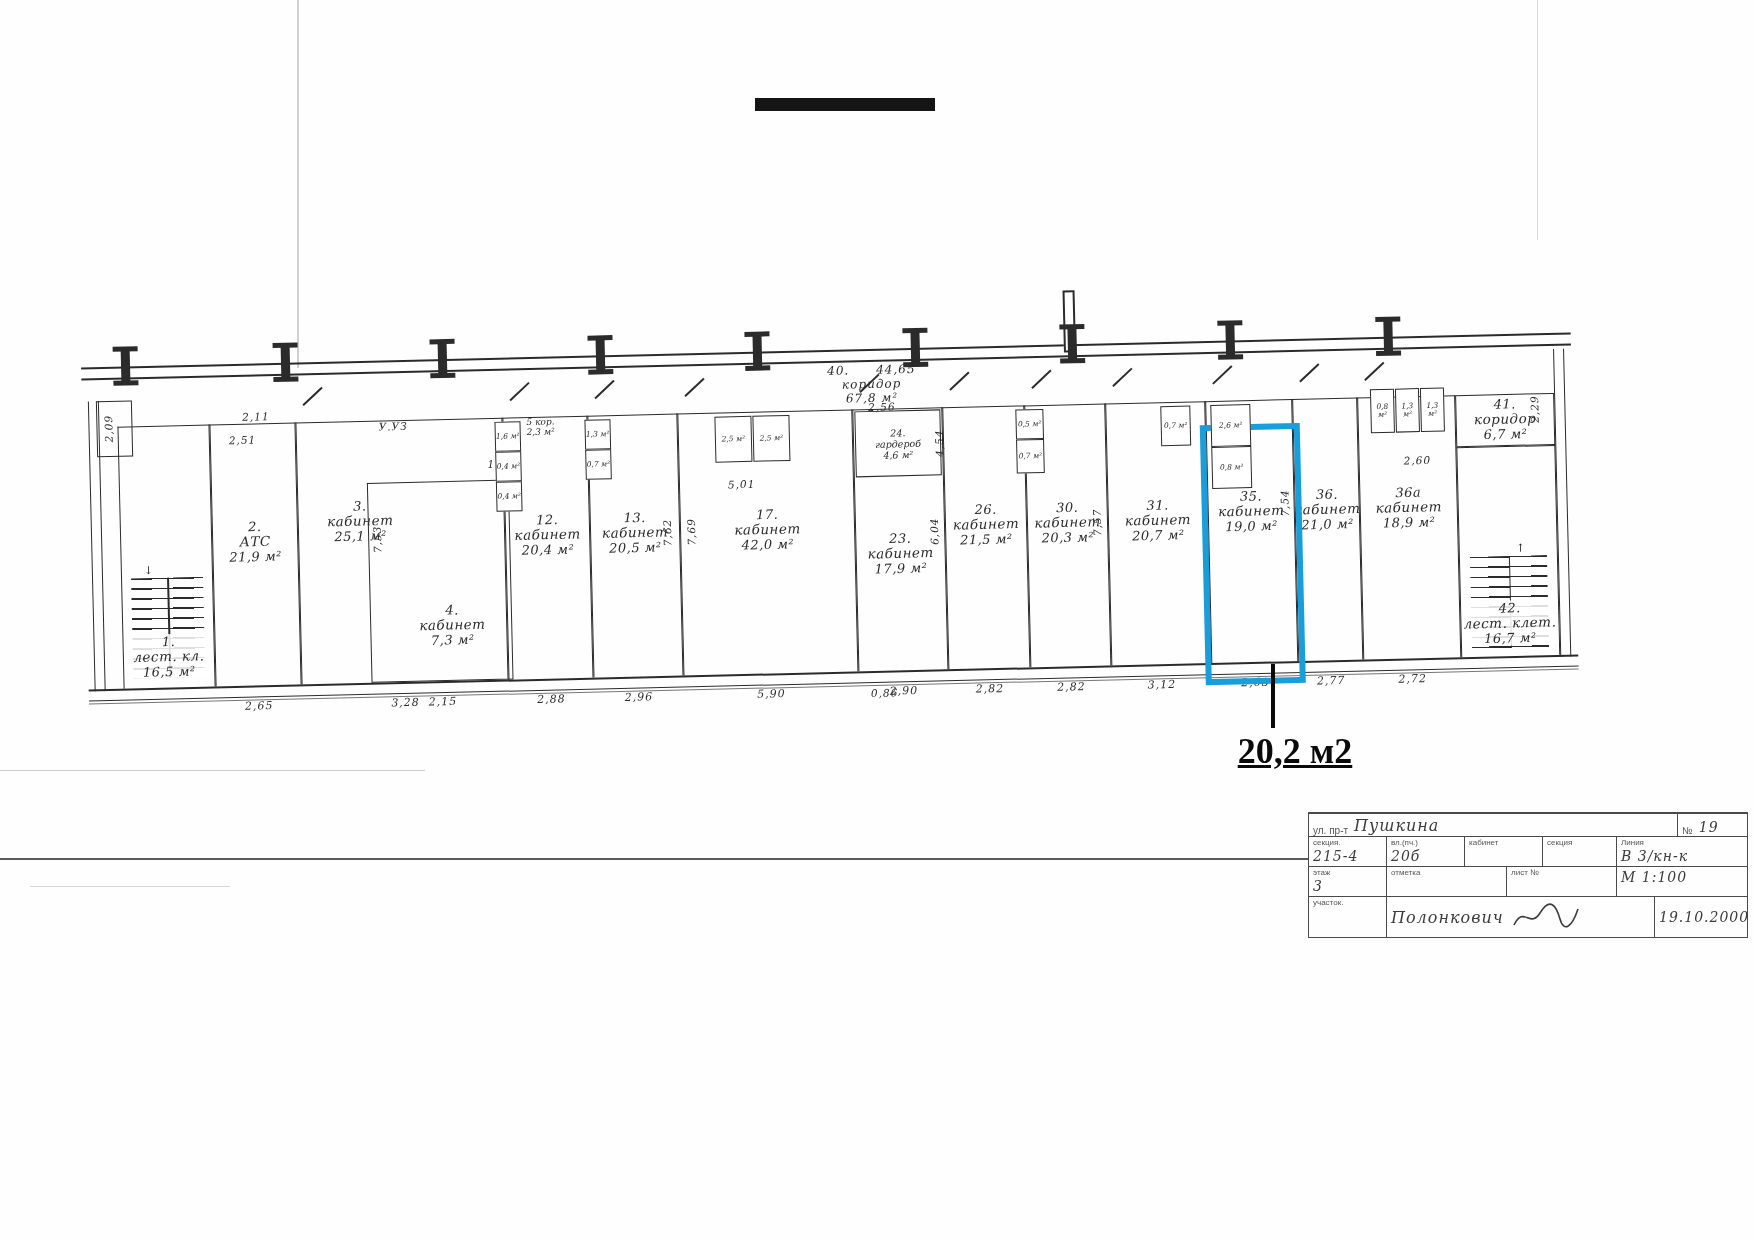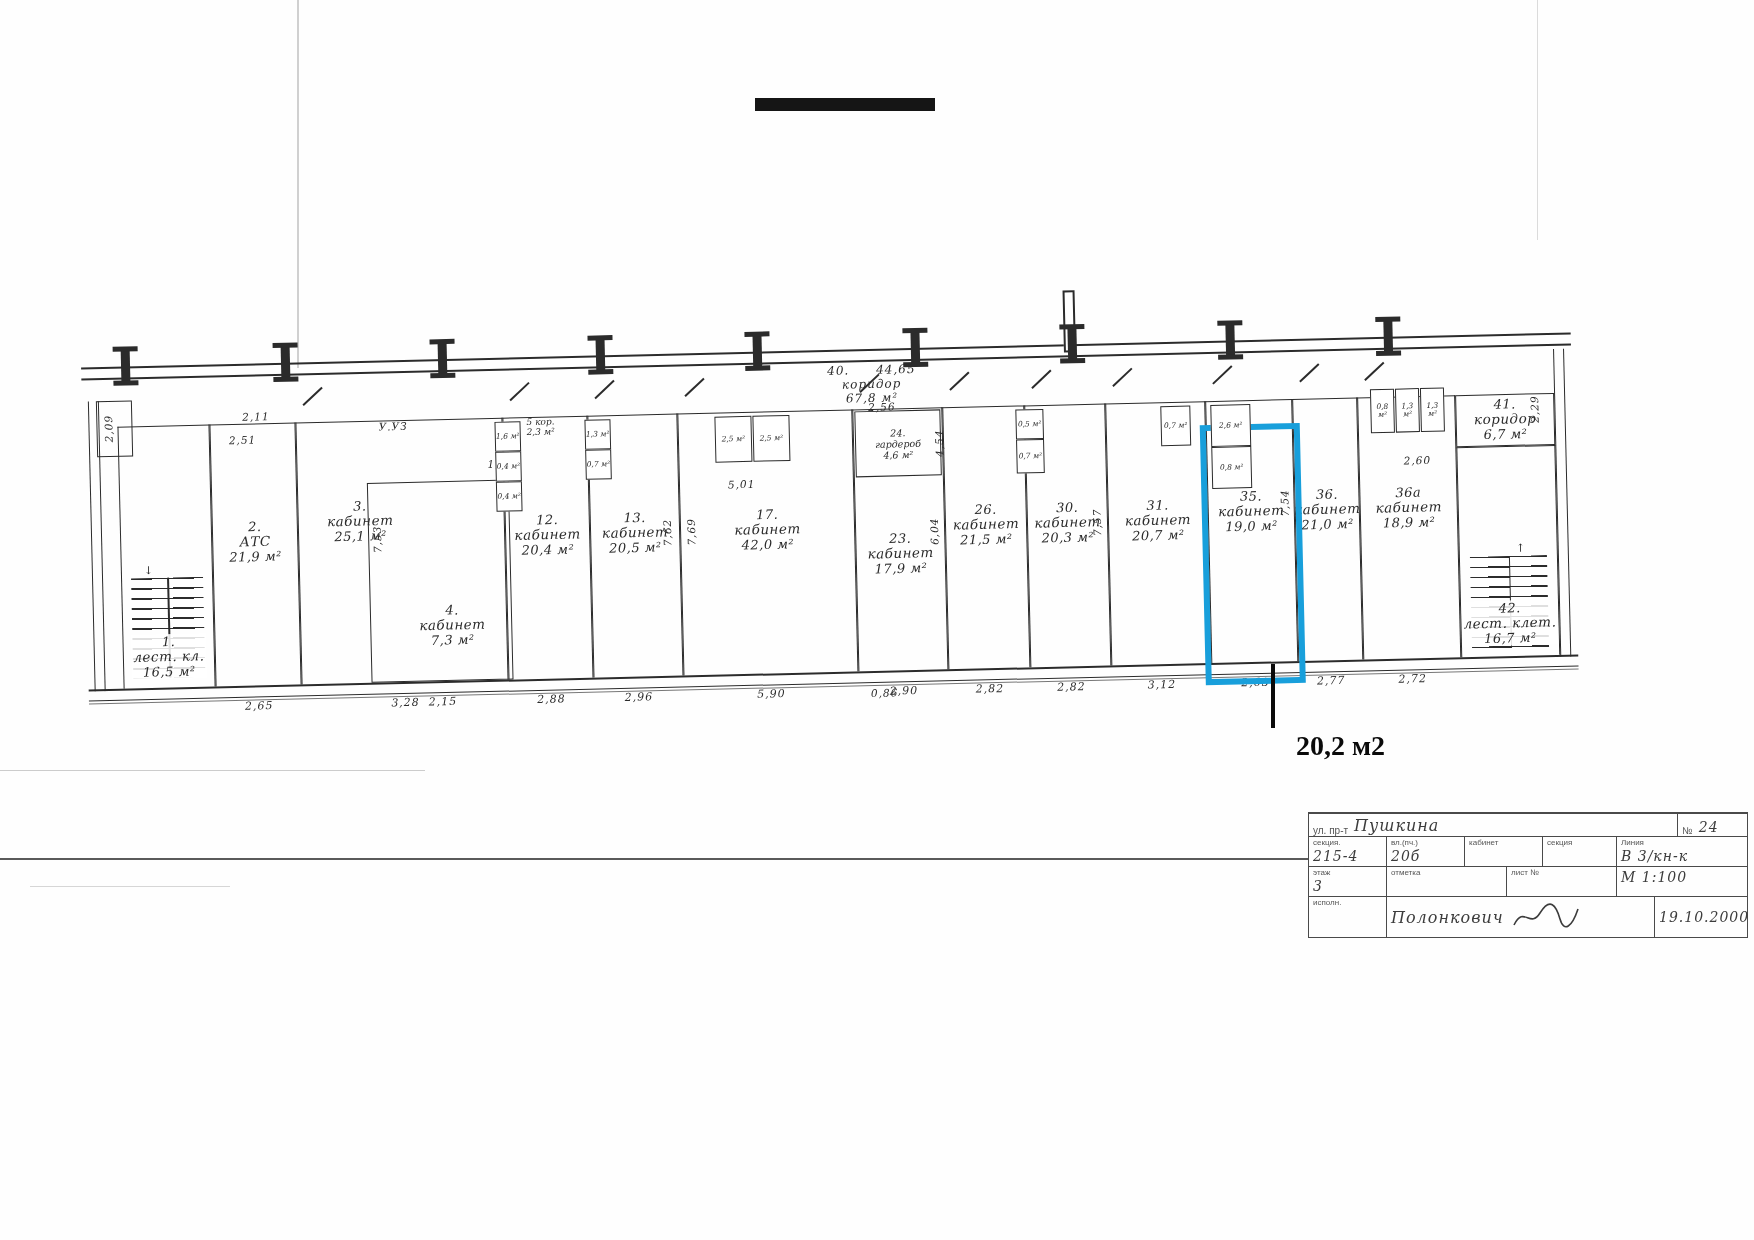--- a/index.html
+++ b/index.html
@@ -46,22 +46,22 @@
   .bdim{position:absolute;top:346px;width:60px;margin-left:-30px;text-align:center;
         font-style:italic;font-size:11px;letter-spacing:1px;}
   .cor40{position:absolute;left:700px;top:24px;width:180px;text-align:center;
          font-style:italic;font-size:12px;line-height:14px;letter-spacing:1px;}
   .cor5{position:absolute;left:430px;top:70px;width:56px;text-align:center;
         font-style:italic;font-size:9px;line-height:10px;}
   .highlight{position:absolute;left:1117px;top:94px;width:100px;height:260px;
              border:6px solid #189fdb;box-sizing:border-box;z-index:6;}
   
   .pointer{position:absolute;left:1271px;top:664px;width:4px;height:64px;background:#0a0a0a;}
-  .notelbl{position:absolute;left:1205px;top:730px;width:180px;text-align:right;
-           font-family:"Liberation Serif", serif;font-weight:bold;font-size:28px;color:#0a0a0a;}
+  .notelbl{position:absolute;left:1205px;top:730px;width:180px;text-align:center;
+           font-family:"Liberation Serif", serif;font-weight:bold;font-size:36px;color:#0a0a0a;text-decoration:underline;}
   
   .scalebar{position:absolute;left:755px;top:98px;width:180px;height:13px;background:#151515;}
   
   .tblock{position:absolute;left:1308px;top:812px;width:440px;border:1.6px solid #4a4a4a;
           box-sizing:border-box;font-family:"Liberation Sans", sans-serif;color:#474747;background:transparent;}
   .tb-header{height:46px;text-align:center;font-size:10px;line-height:14px;letter-spacing:.6px;
              padding-top:3px;box-sizing:border-box;}
   .tb-row{border-top:1.2px solid #4a4a4a;display:flex;align-items:stretch;}
   .tb-cell{border-right:1.2px solid #4a4a4a;box-sizing:border-box;padding:1px 4px;}
   .tb-cell:last-child{border-right:none;}
@@ -337,21 +337,21 @@
   <div class="notelbl">20,2 м2</div>
 
   <div class="tblock">
     <div class="tb-row tb-addr">
       <div class="tb-cell" style="flex:1;border-right:none;">
         <span class="tb-lab" style="font-size:10px;align-self:flex-end;">ул. пр-т</span>
         <span class="hand big">Пушкина</span>
       </div>
       <div class="tb-cell" style="width:70px;border-left:1.2px solid #4a4a4a;">
         <span class="tb-lab" style="font-size:10px;align-self:flex-end;">№</span>
-        <span class="hand">24</span>
+        <span class="hand">19</span>
       </div>
     </div>
     <div class="tb-row tb-r3">
       <div class="tb-cell" style="width:78px;">
         <span class="tb-lab">секция.</span>
         <span class="hand">215-4</span>
       </div>
       <div class="tb-cell" style="width:78px;">
         <span class="tb-lab">вл.(пч.)</span>
         <span class="hand">20б</span>
@@ -379,21 +379,21 @@
       </div>
       <div class="tb-cell" style="width:110px;">
         <span class="tb-lab">лист №</span>
       </div>
       <div class="tb-cell" style="flex:1;">
         <span class="hand">М 1:100</span>
       </div>
     </div>
     <div class="tb-row" style="height:40px;">
       <div class="tb-cell" style="width:78px;">
-        <span class="tb-lab">исполн.</span>
+        <span class="tb-lab">участок.</span>
       </div>
       <div class="tb-cell" style="flex:1;display:flex;align-items:center;gap:6px;">
         <span class="hand big">Полонкович</span>
         <svg class="sig-svg" width="70" height="28" viewBox="0 0 70 28">
           <path d="M4 22 C 14 2, 20 26, 30 10 S 46 2, 50 16 S 62 24, 68 6" stroke="#3c3c3c" stroke-width="1.6" fill="none"></path>
         </svg>
       </div>
       <div class="tb-cell" style="width:92px;display:flex;align-items:center;">
         <span class="hand">19.10.2000</span>
       </div>

